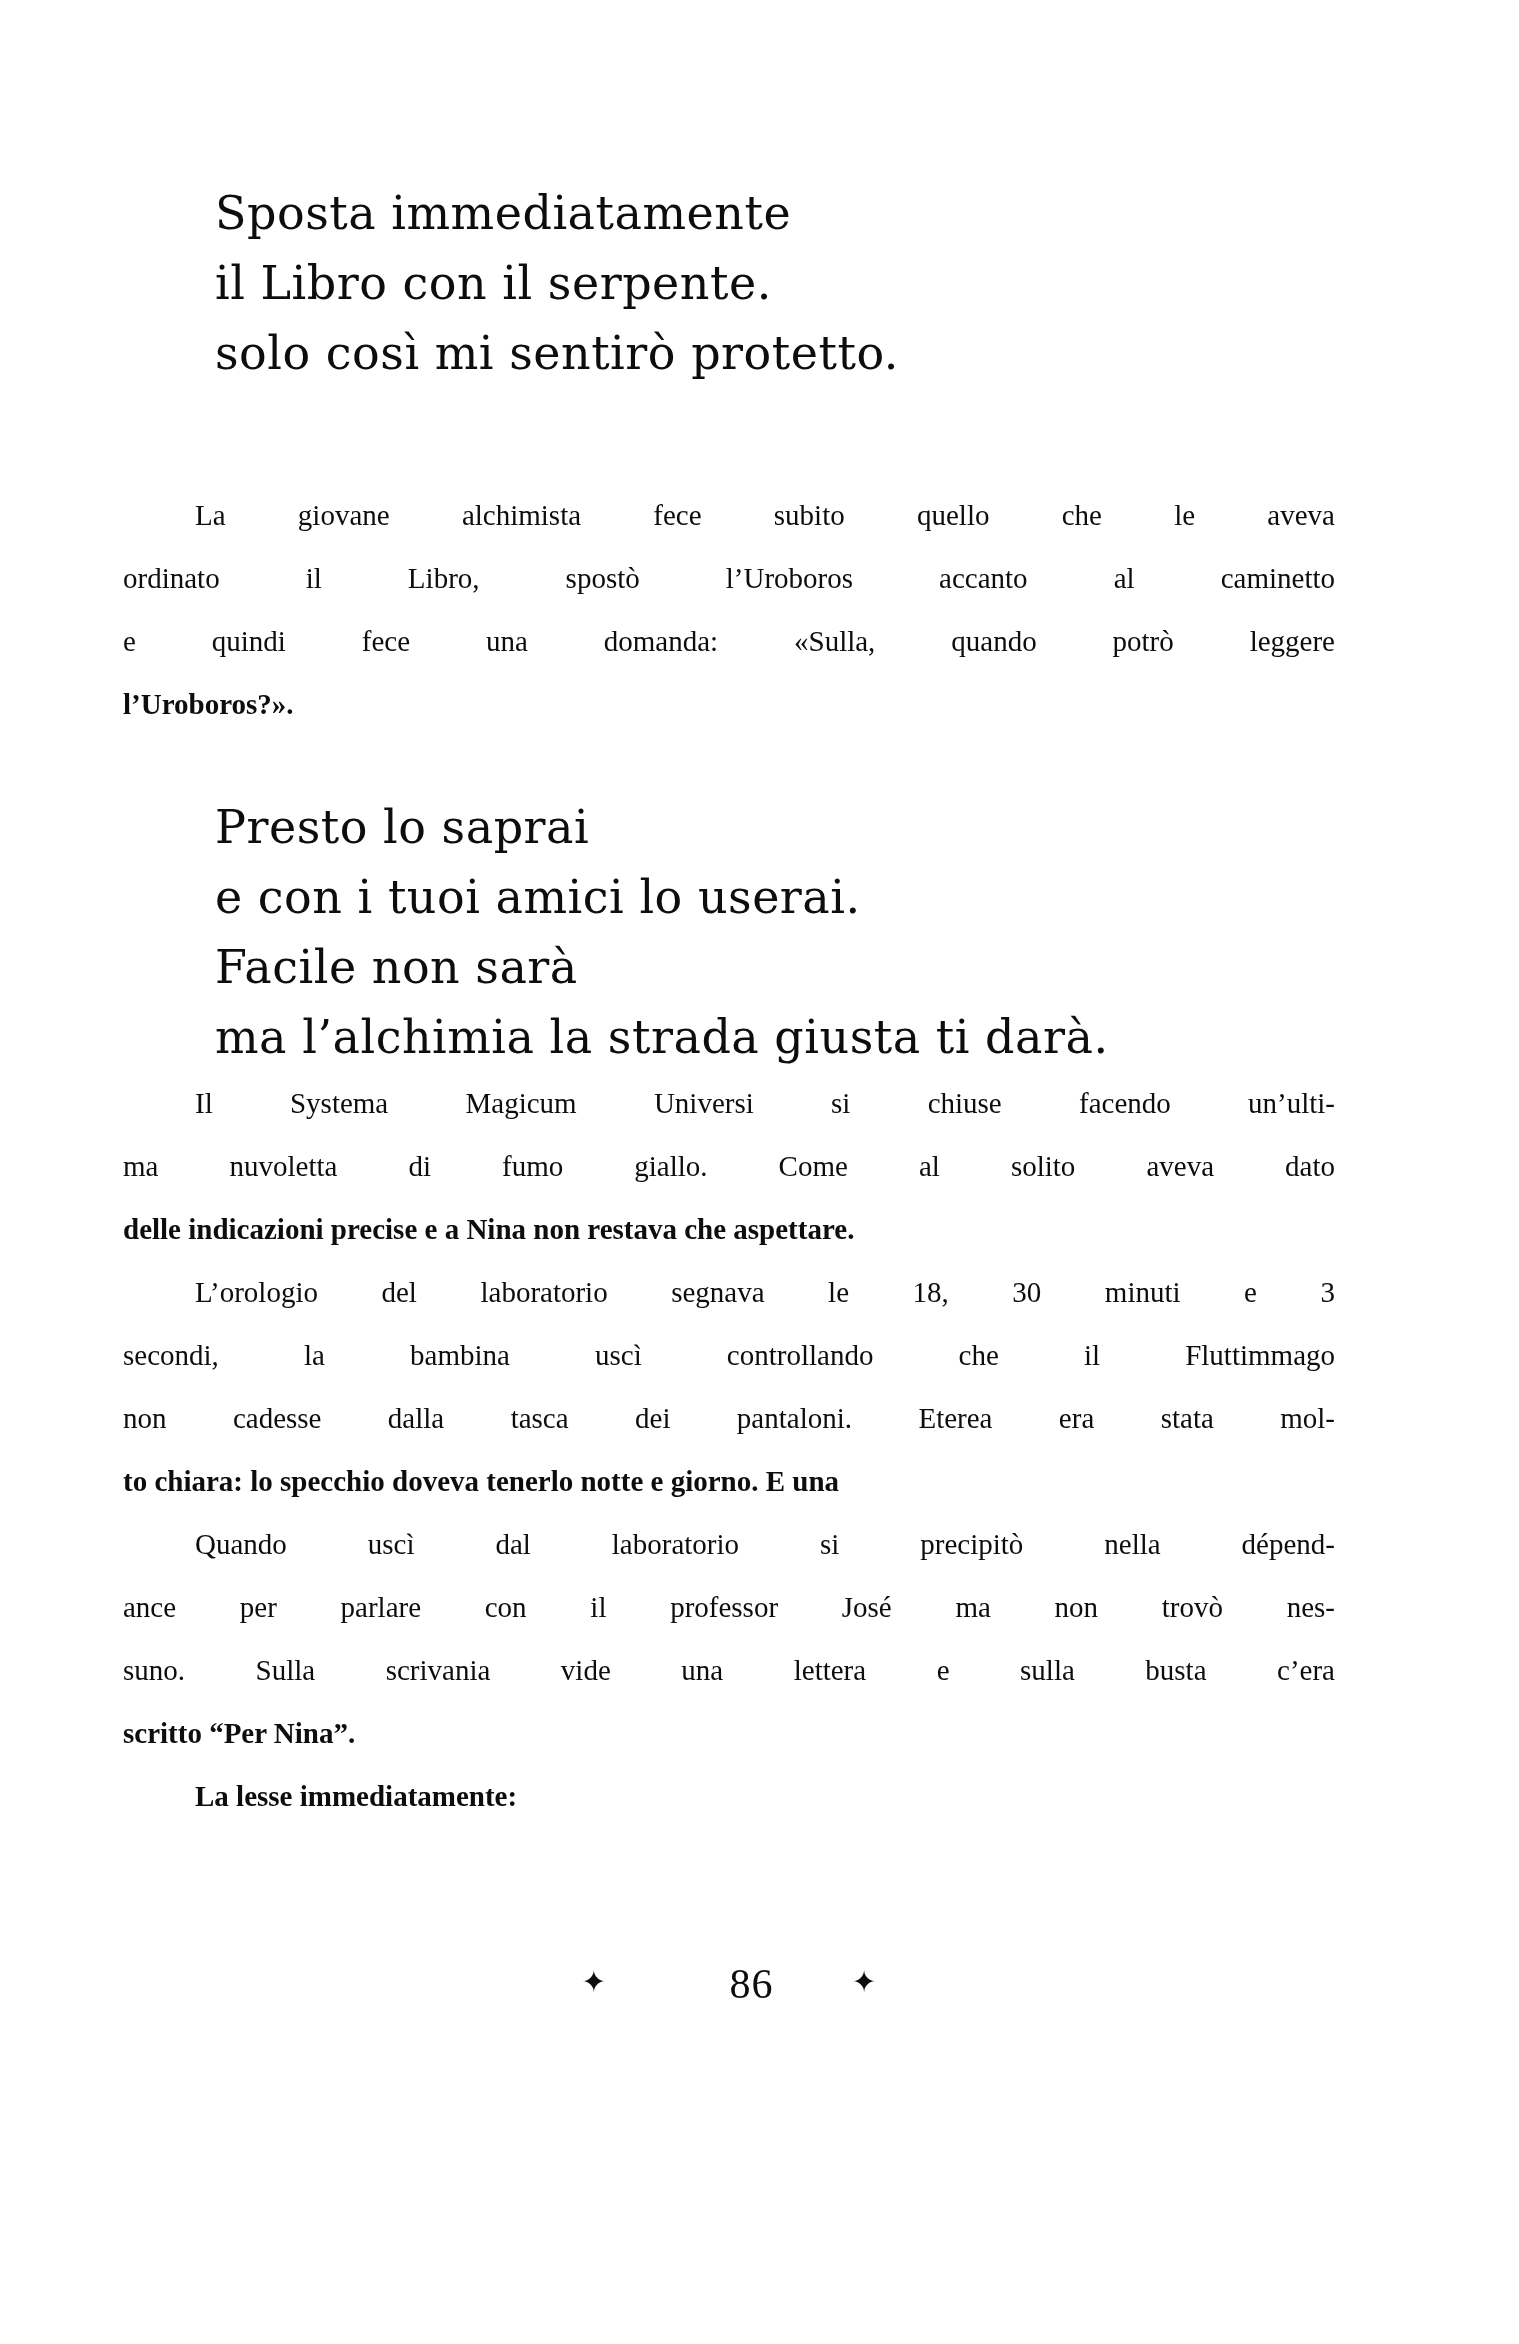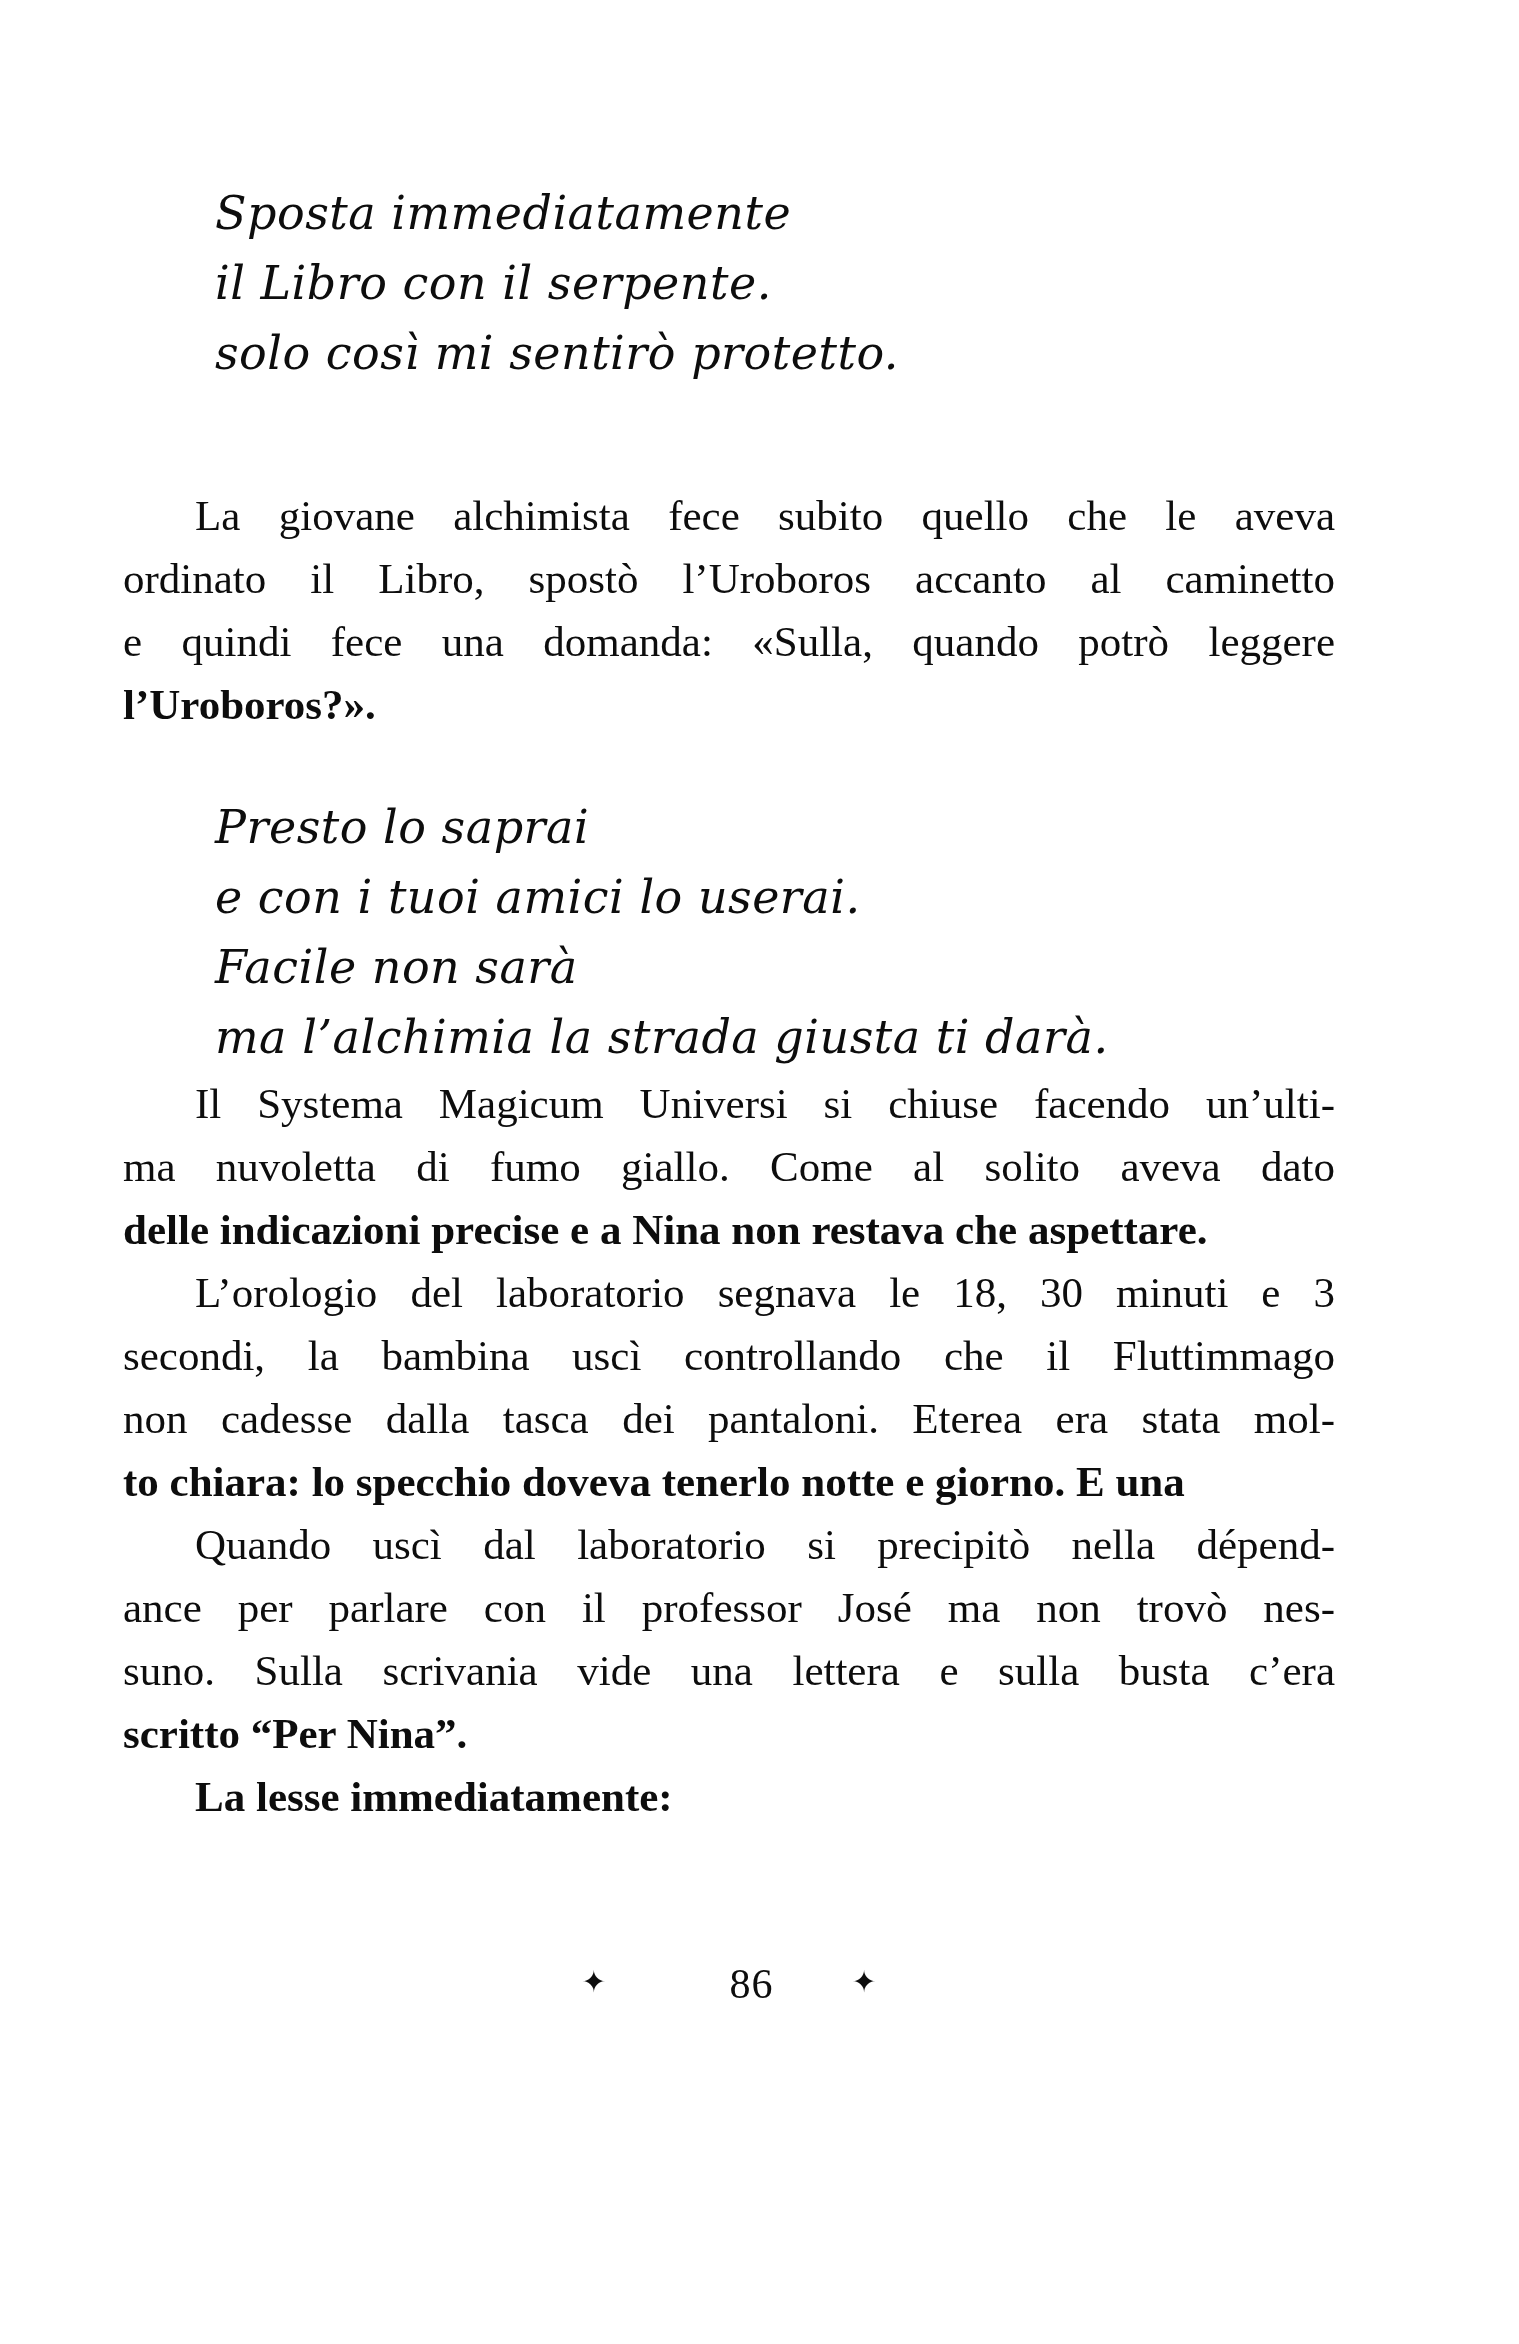--- a/index.html
+++ b/index.html
@@ -16,33 +16,32 @@
   }
   .page-column {
     margin-left: 123px;
     width: 1212px;
     padding-top: 178px;
     box-sizing: content-box;
   }
   
   .verse {
     font-family: "DejaVu Serif", serif;
-    font-style: italic;
     font-size: 46px;
     line-height: 70px;
     margin-left: 92px;
     letter-spacing: 0.5px;
   }
   .verse .line {
     white-space: nowrap;
   }
   
   .prose {
     font-family: "Liberation Serif", serif;
-    font-size: 43px;
+    font-size: 29px;
     line-height: 63px;
   }
   .prose .line {
     text-align: justify;
     text-align-last: justify;
     white-space: nowrap;
   }
   .prose .line:last-child {
     text-align-last: left;
     white-space: normal;

